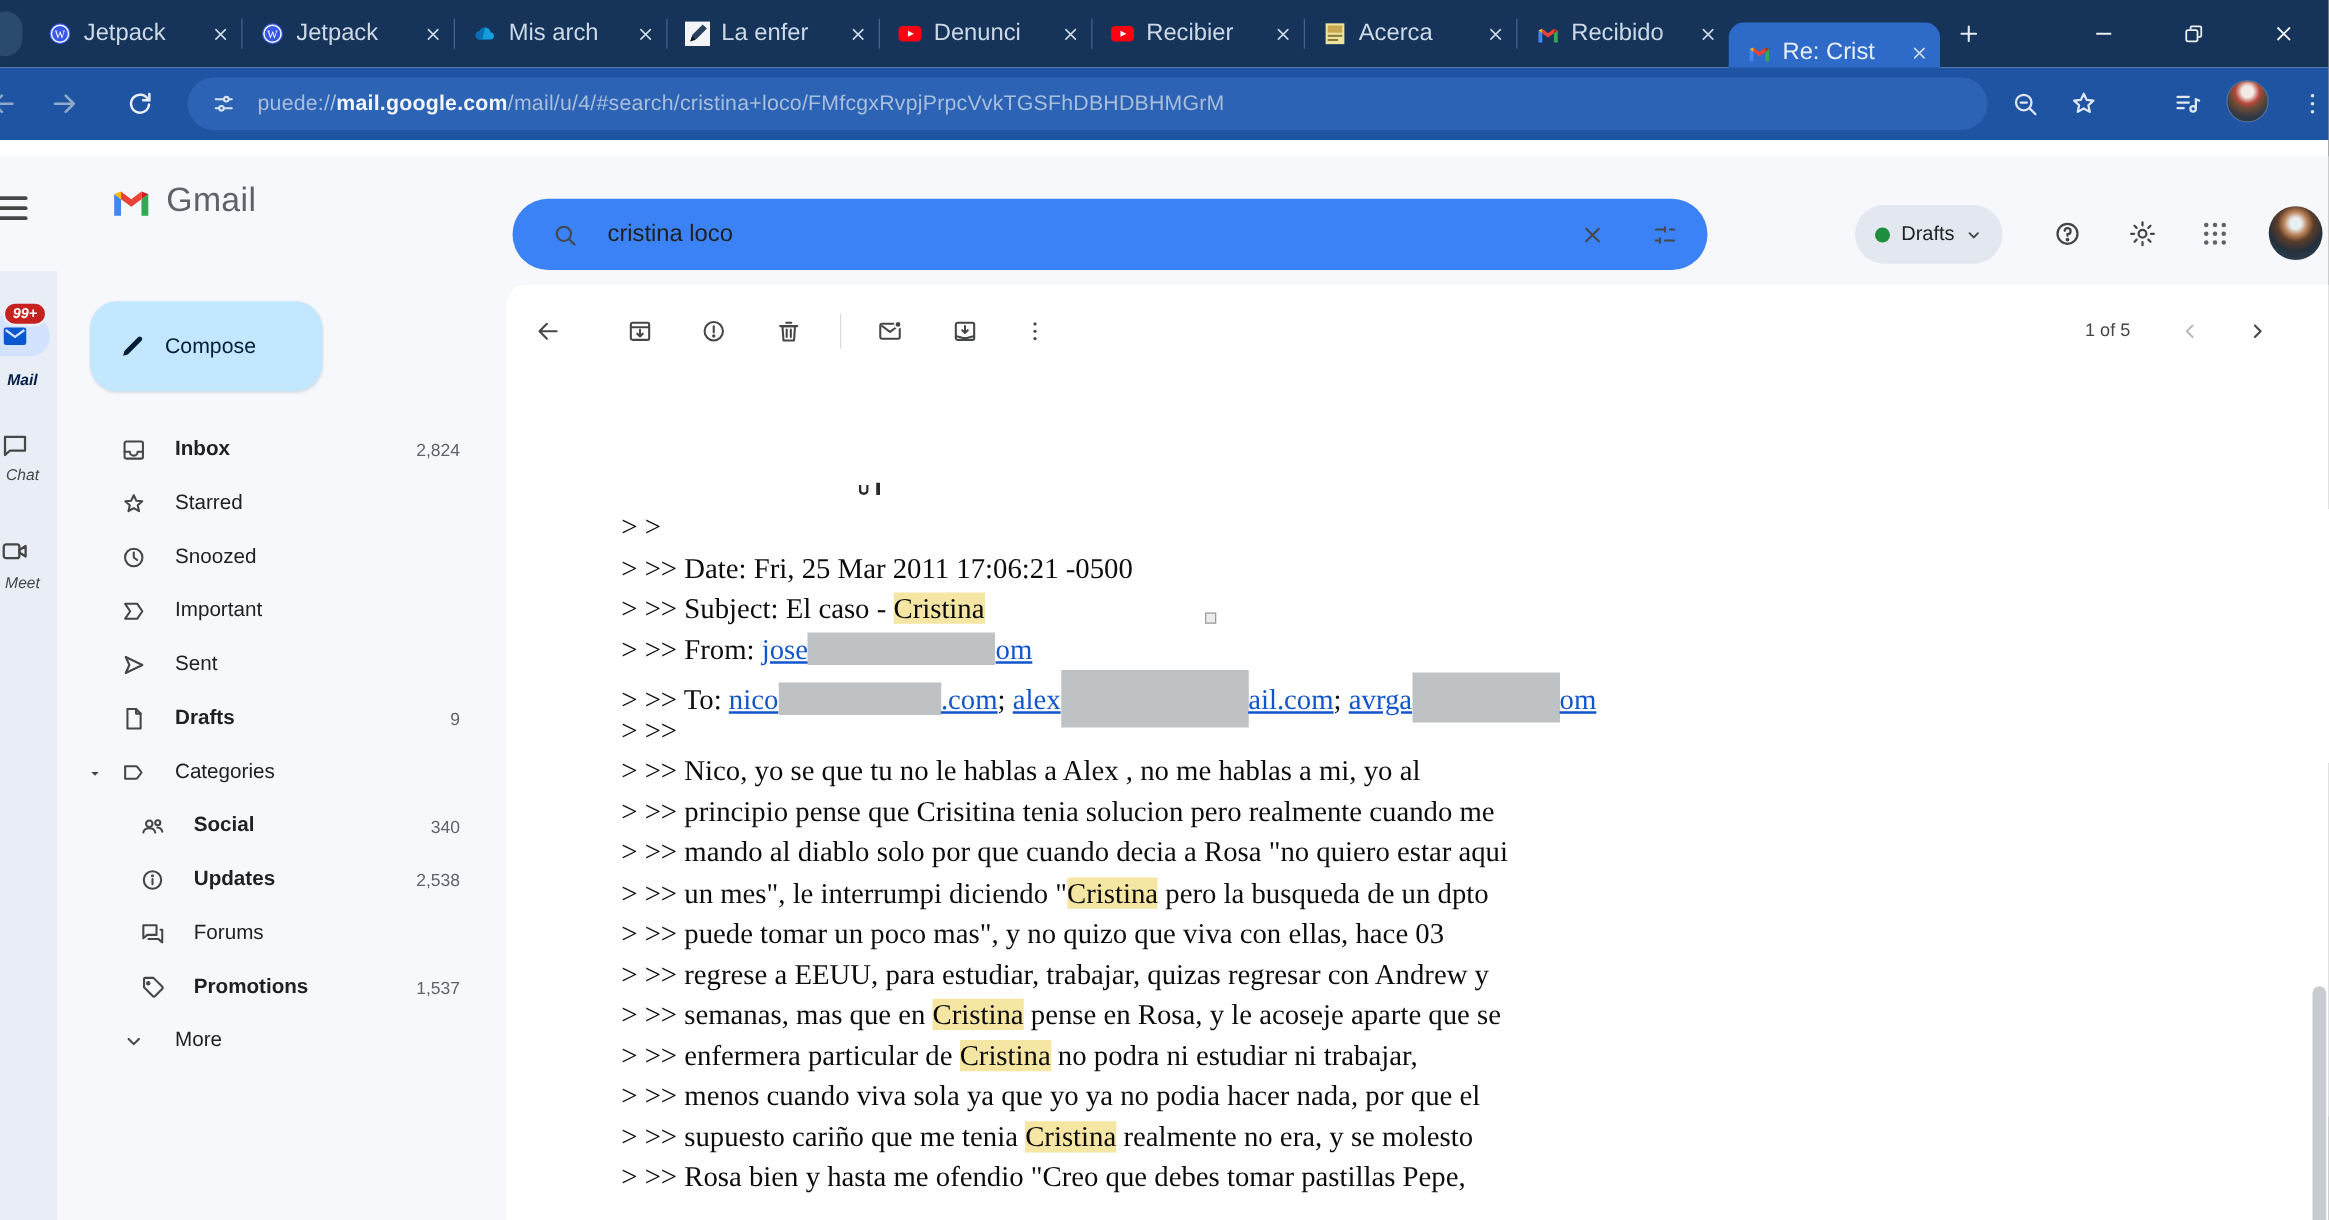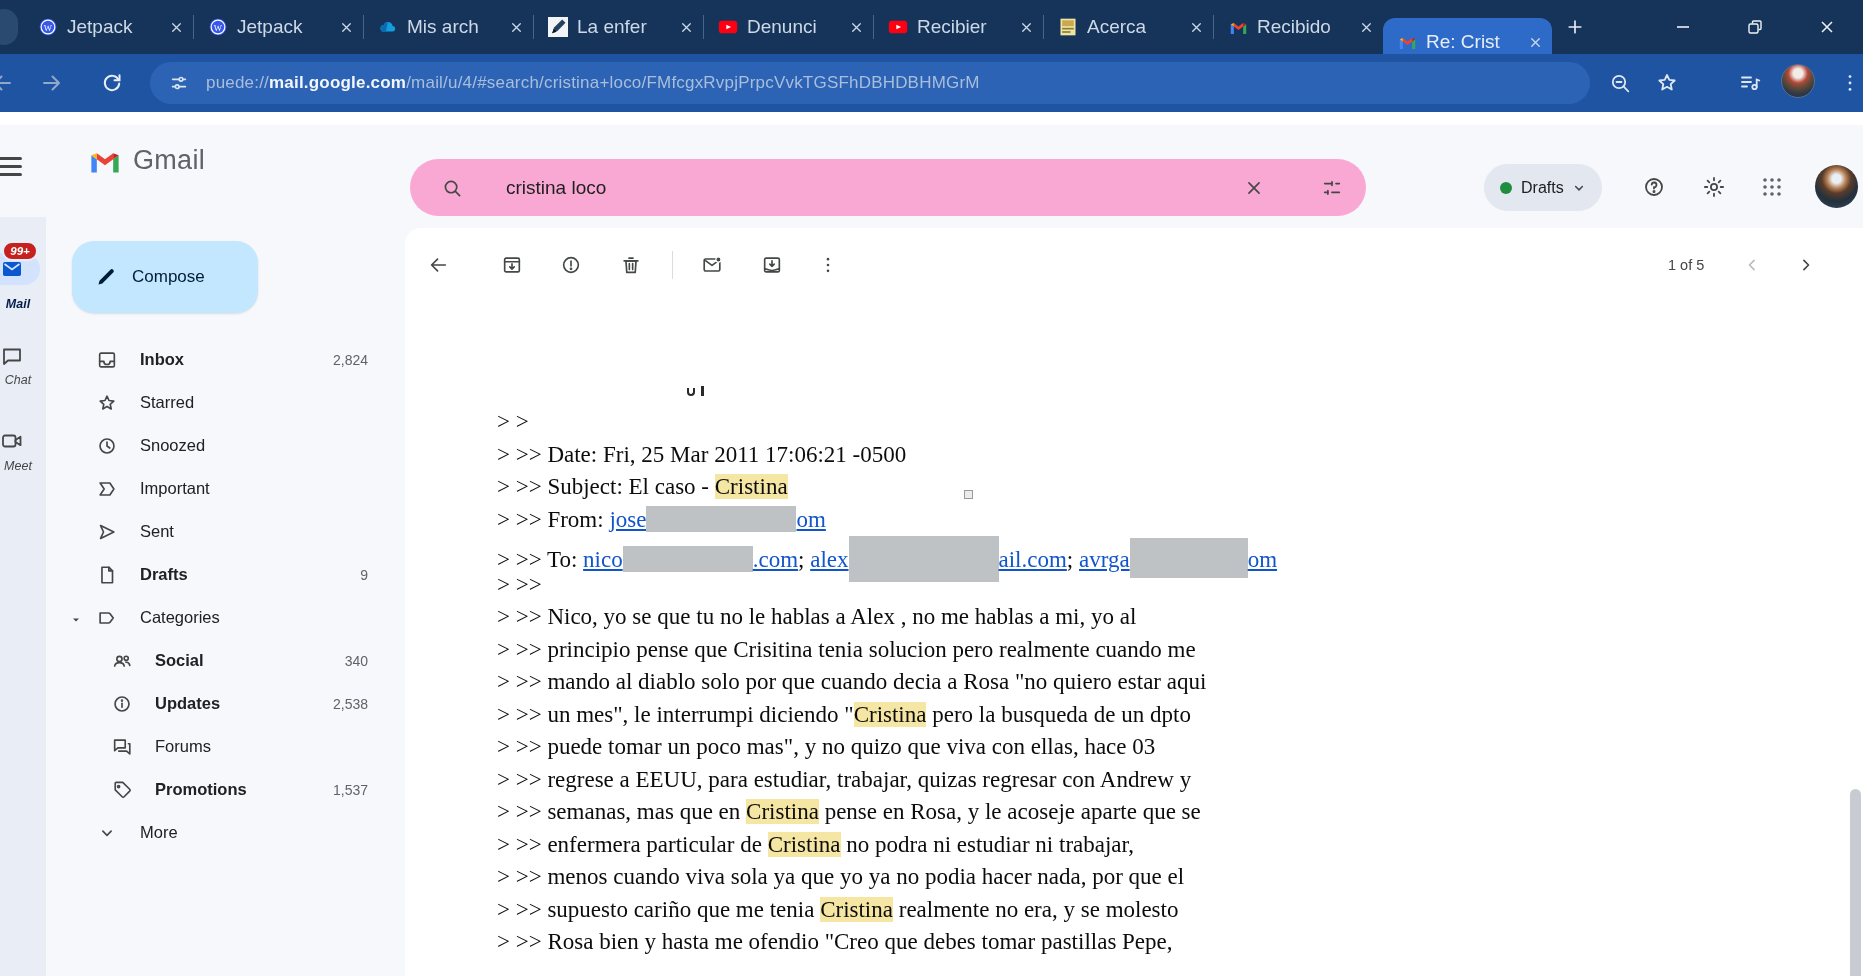--- a/index.html
+++ b/index.html
@@ -40,22 +40,22 @@
 
   
   .gmail{position:absolute;left:0;top:112px;width:1863px;height:768px;background:#f6f8fc;margin-top:13px;}
 
   
   .hamburger{position:absolute;left:-4px;top:32px;width:26px;height:20px;}
   .hamburger i{display:block;height:2.5px;background:#444746;margin:0 0 5.5px 0;border-radius:2px;}
   .glogo{position:absolute;left:86px;top:20px;display:flex;align-items:center;}
   .glogo svg{width:38px;height:30px;}
   .glogo .gtxt{font-size:27px;color:#5f6368;margin-left:9px;letter-spacing:.3px;}
-  .searchpill{position:absolute;left:410px;top:34px;width:956px;height:57px;border-radius:29px;background:#f9a8d4;
-              display:flex;align-items:center;padding:0 14px 0 22px;gap:20px;}
+  .searchpill{position:absolute;left:410px;top:34px;width:956px;height:57px;border-radius:29px;background:#3b82f6;
+              display:flex;align-items:center;padding:0 14px 0 22px;}
   .searchpill .q{flex:1;font-size:19px;color:#1f1f1f;margin-left:14px;}
   .spbtn{width:40px;height:40px;border-radius:50%;display:flex;align-items:center;justify-content:center;color:#444746;}
   .statuschip{position:absolute;left:1484px;top:39px;width:118px;height:47px;border-radius:24px;background:#e2e7f0;
               display:flex;align-items:center;padding:0 12px 0 16px;}
   .statusdot{width:12px;height:12px;border-radius:50%;background:#1e8e3e;margin-right:9px;}
   .statuschip .stxt{font-size:16px;color:#202124;margin-right:6px;}
   .hbtn{position:absolute;top:38px;width:48px;height:48px;border-radius:50%;display:flex;align-items:center;justify-content:center;color:#444746;}
   .avatar-lg{position:absolute;left:1815px;top:40px;width:43px;height:43px;border-radius:50%;
      background:radial-gradient(circle at 50% 32%,#e9f0f4 12%,#b98257 26%,#5a3c2a 40%,#23303d 62%,#37495c 100%);}
 

